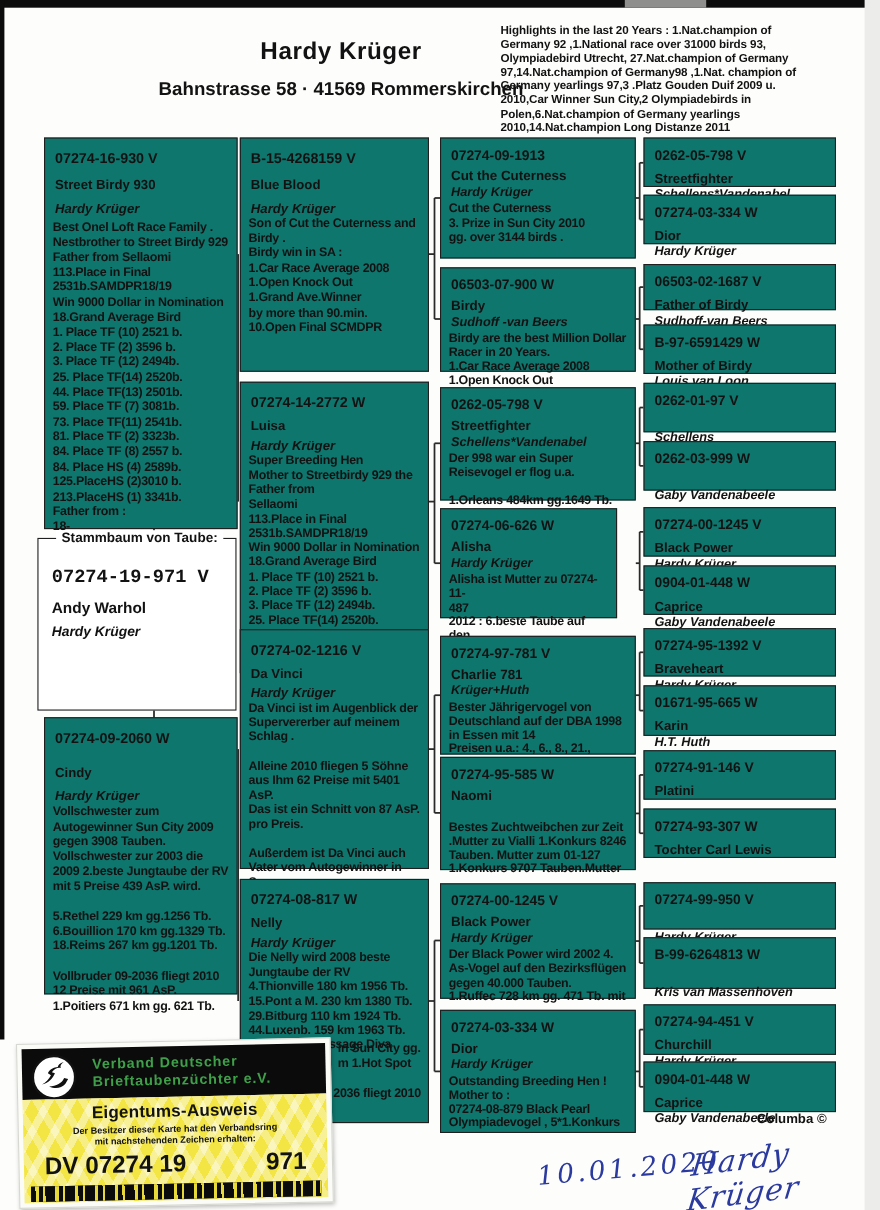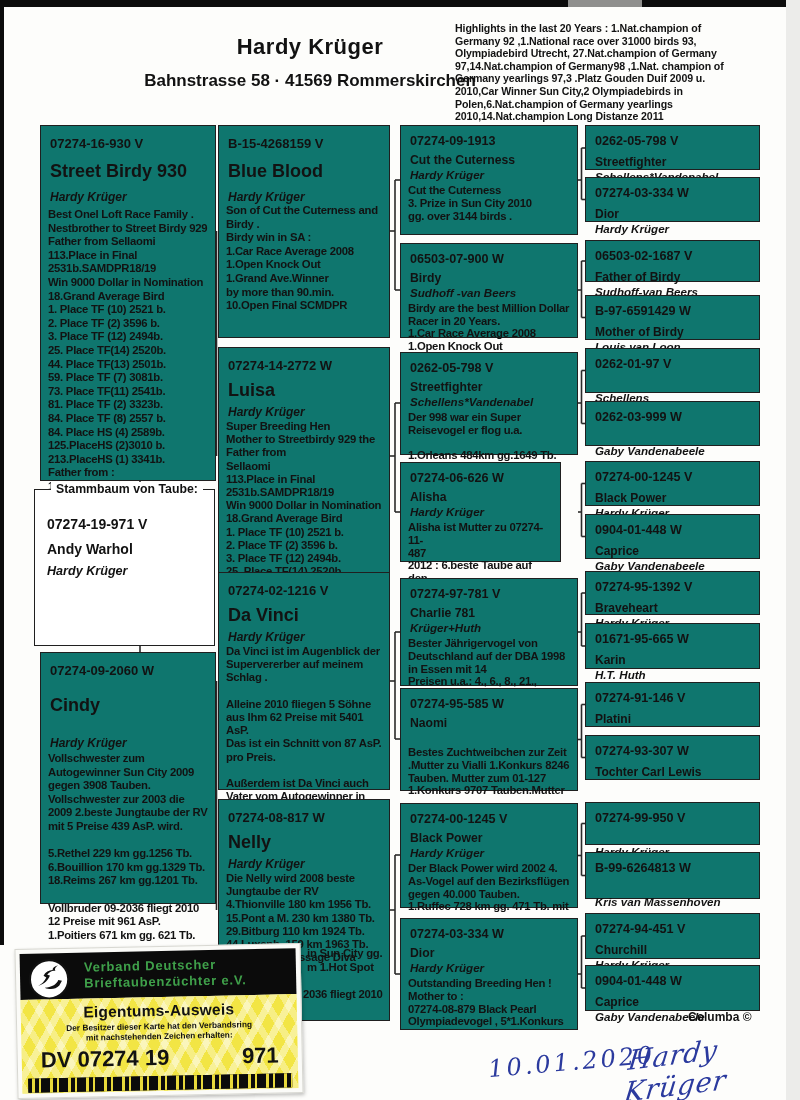--- a/index.html
+++ b/index.html
@@ -17,36 +17,36 @@
   .hdr-addr{font-size:17px;font-weight:700;margin-top:11px;}
   .hdr-contact{font-size:12.5px;font-weight:700;margin-top:12px;}
 
   .highlights{position:absolute;left:455px;top:22px;width:293px;font-size:10.6px;
               font-weight:700;line-height:12.6px;letter-spacing:-0.1px;}
 
   
   .pbox{position:absolute;background:#0f766e;border:1.6px solid #1f1f1f;padding:6px 7px;box-sizing:border-box;}
   .ring{font-size:13px;font-weight:700;letter-spacing:0;}
   .roomy .ring{margin:4px 0 10px 2px;}
-  .bname{font-size:18px;font-weight:700;margin:0 0 8px 2px;}
+  .bname{font-size:12px;font-weight:700;margin:0 0 8px 2px;}
   .breeder{font-size:12px;font-weight:700;font-style:italic;margin:0 0 4px 2px;min-height:12px;}
   .pbody{font-size:11.3px;font-weight:700;line-height:13.6px;letter-spacing:-0.25px;white-space:pre-line;}
   .compact .ring{margin:2px 0 5px 2px;font-size:12.6px;}
   .compact .bname{margin-bottom:1px;font-size:12.2px;}
   .compact .breeder{margin-bottom:3px;font-size:11.6px;}
   .g4 .ring{margin:2px 0 7px 2px;font-size:12.6px;}
   .g4 .bname{margin-bottom:1px;font-size:12px;min-height:12px;}
   .g4 .breeder{margin-bottom:0;font-size:11.6px;}
 
   
   .legend{position:absolute;left:34px;top:489px;width:181px;height:157px;border:1.6px solid #1f1f1f;
           background:#fff;box-sizing:border-box;}
   .legend-label{position:absolute;top:-8px;left:16px;background:#fff;padding:0 5px;
                 font-size:12.3px;font-weight:700;text-align:center;}
-  .legend .ring{margin:26px 0 0 12px;font-size:14px;}
+  .legend .ring{margin:26px 0 0 12px;font-size:17px;font-family:Liberation Mono, monospace;}
   .legend .bname{margin:9px 0 0 12px;font-size:14px;}
   .legend .breeder{margin:7px 0 0 12px;font-size:12.6px;}
 
   .nelly-frag{position:absolute;font-size:11.3px;font-weight:700;letter-spacing:-0.25px;}
 
   .columba{position:absolute;left:688px;top:1010px;font-size:12px;font-weight:700;}
 
   svg.connectors{position:absolute;left:0;top:0;}
 
   
@@ -178,21 +178,21 @@
 
   <div class="legend">
     <span class="legend-label">Stammbaum von Taube:</span>
     <div class="ring">07274-19-971 V</div>
     <div class="bname">Andy Warhol</div>
     <div class="breeder">Hardy Krüger</div>
   </div>
 
   <div class="pbox roomy" style="left:40px;top:652px;width:176px;height:252px">
     <div class="ring" style="margin-bottom:17px">07274-09-2060 W</div>
-    <div class="bname" style="margin-bottom:20px">Cindy</div>
+    <div class="bname" style="margin-bottom:7px">Cindy</div>
     <div class="breeder" style="margin-bottom:2px">Hardy Krüger</div>
     <div class="pbody">Vollschwester zum
 Autogewinner Sun City 2009
 gegen 3908 Tauben.
 Vollschwester zur 2003 die
 2009 2.beste Jungtaube der RV
 mit  5 Preise 439 AsP. wird.
 
 5.Rethel 229 km gg.1256 Tb.
 6.Bouillion 170 km gg.1329 Tb.

